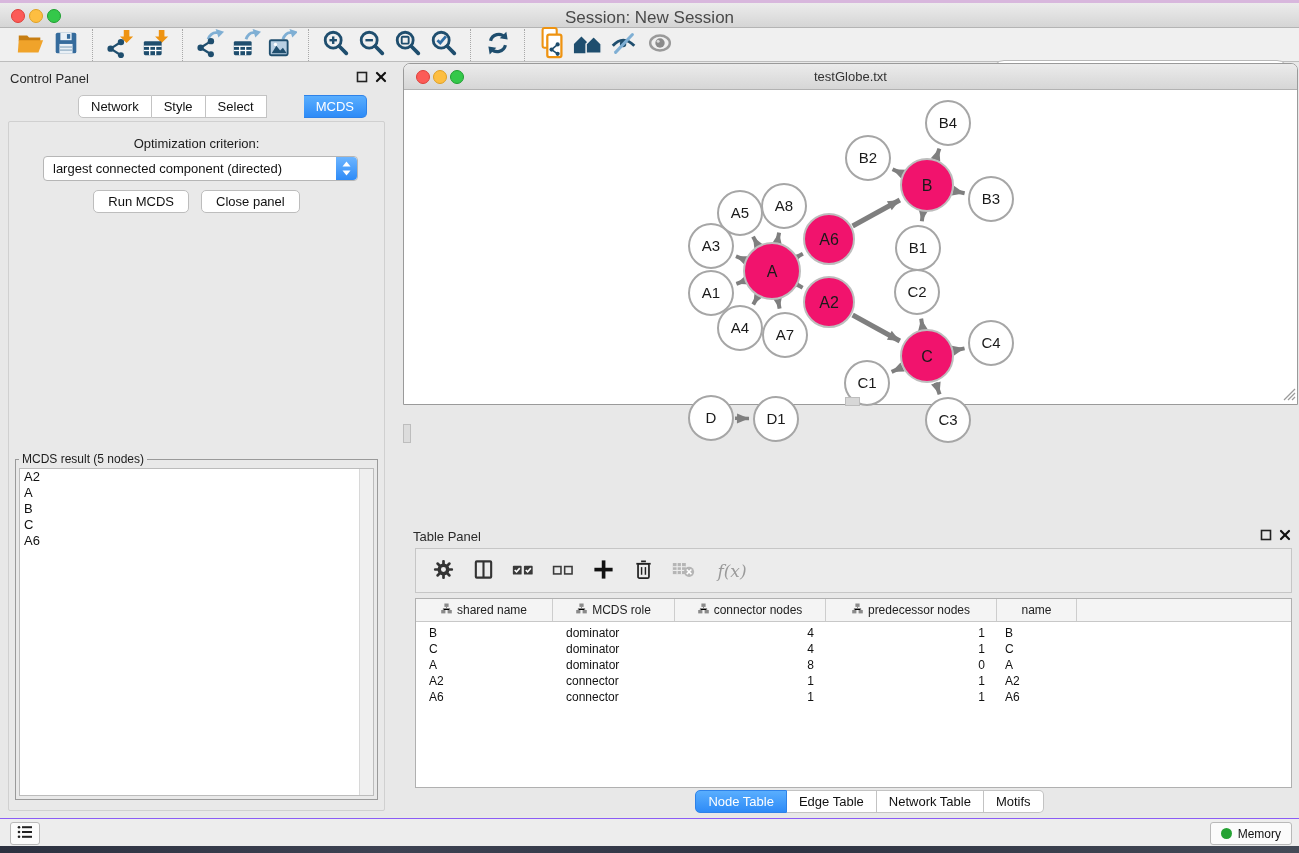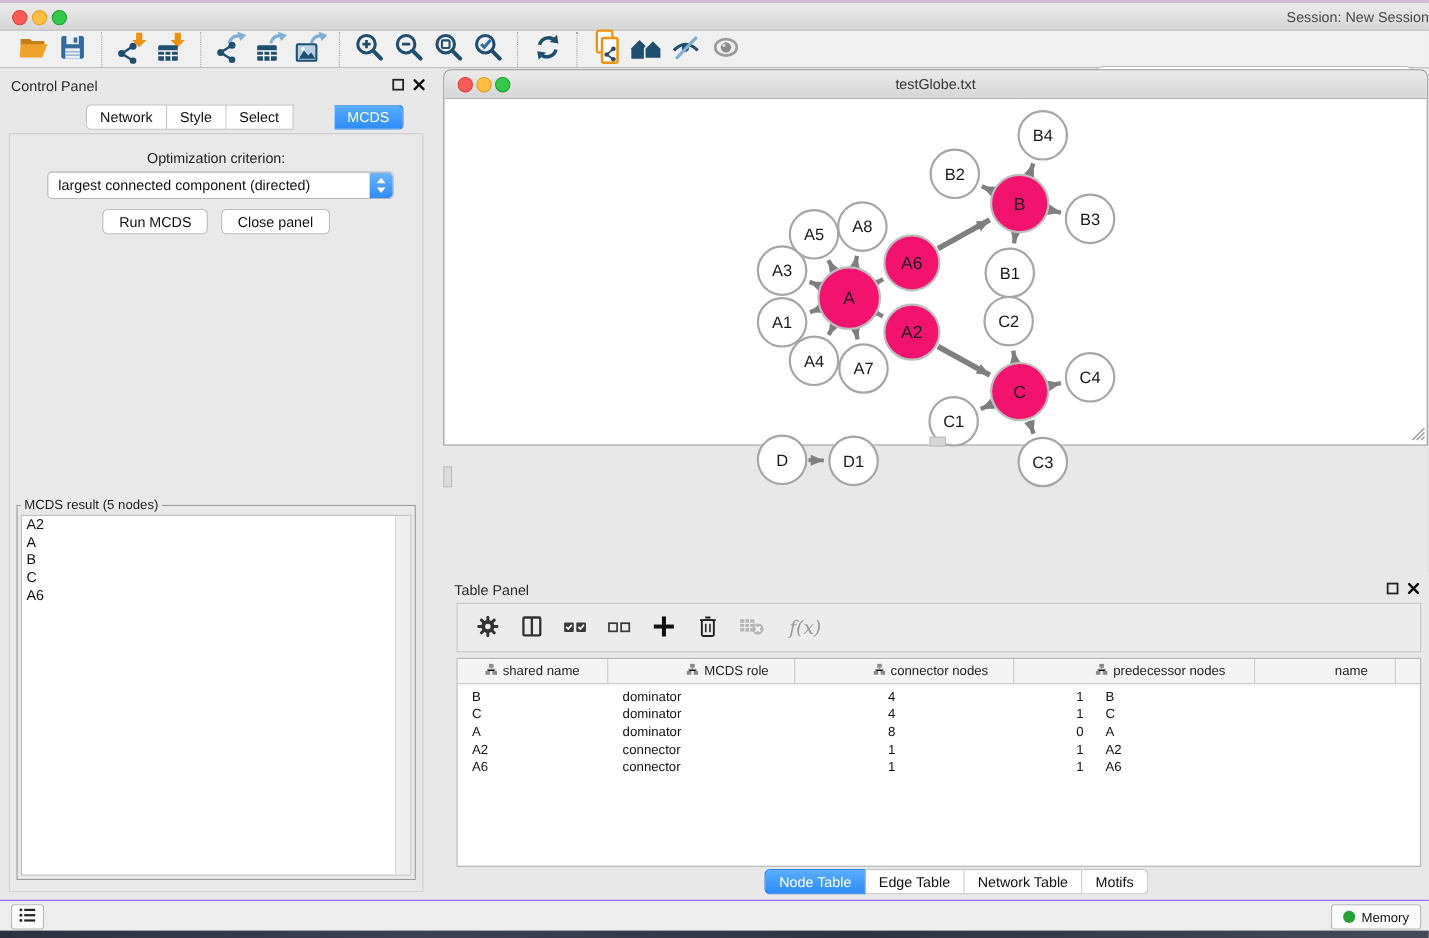--- a/index.html
+++ b/index.html
@@ -9,21 +9,21 @@
   .desktop-top{position:absolute;left:0;top:0;width:100%;height:3px;background:#d8b7dd;}
   .desktop-bottom{position:absolute;left:0;top:846px;width:100%;height:7px;
     background:linear-gradient(90deg,#2c3140,#3d4252 30%,#2e3342 60%,#444a57);}
   
   .titlebar{position:absolute;left:0;top:3px;width:100%;height:24px;
     background:linear-gradient(#ececec,#d5d5d5);border-bottom:1px solid #b4b4b4;}
   .tl{position:absolute;top:6px;width:12px;height:12px;border-radius:50%;}
   .tl.red{background:#fc5b57;border:1px solid #dd3f39;}
   .tl.yellow{background:#fdbe41;border:1px solid #dfa024;}
   .tl.green{background:#34c84a;border:1px solid #1f9f31;}
-  .app-title{position:absolute;left:0;right:0;top:5px;text-align:right;color:#4a4a4a;font-size:13px;}
+  .app-title{position:absolute;left:0;right:0;top:5px;text-align:center;color:#4a4a4a;font-size:17px;}
   
   .toolbar{position:absolute;left:0;top:28px;width:100%;height:34px;background:#f0f0f0;
     border-bottom:1px solid #bdbdbd;display:flex;align-items:center;padding-left:12px;box-sizing:border-box;}
   .tb-btn{width:36px;height:32px;display:flex;align-items:center;justify-content:center;flex:0 0 auto;}
   .tb-sep{width:1px;height:32px;border-left:1px dotted #a8a8a8;margin:0 8px;flex:0 0 auto;}
   .search-wrap{position:absolute;right:10px;top:32px;width:295px;height:23px;background:#fff;
     border:1px solid #b9b9b9;border-radius:12px;}
   .search-wrap input{position:absolute;left:28px;top:2px;width:255px;border:none;outline:none;
     font-family:"Liberation Sans",sans-serif;font-size:12px;background:transparent;}
   .search-wrap svg{position:absolute;left:7px;top:3px;}
@@ -66,21 +66,21 @@
   .grip-bottom{position:absolute;left:441px;bottom:-2px;width:13px;height:7px;background:#d7d7d7;border:1px solid #bdbdbd;}
   .resize-grip{position:absolute;right:1px;bottom:0;}
   
   .table-panel{position:absolute;left:403px;top:520px;width:896px;height:298px;background:#e8e8e8;}
   .tp-toolbar{position:absolute;left:12px;right:7px;top:28px;height:45px;background:#ececec;
     border:1px solid #c6c6c6;display:flex;align-items:center;gap:14px;padding-left:14px;box-sizing:border-box;}
   .tp-btn{display:flex;align-items:center;justify-content:center;width:26px;height:26px;}
   .fx-label{font-family:"DejaVu Serif",serif;font-style:italic;font-size:17px;color:#9a9a9a;}
   .tp-table{position:absolute;left:12px;right:7px;top:78px;height:188px;background:#fff;
     border:1px solid #b0b0b0;overflow:hidden;}
-  .thead{display:flex;height:22px;background:#f4f4f4;border-bottom:1px solid #c8c8c8;gap:48px;}
+  .thead{display:flex;height:22px;background:#f4f4f4;border-bottom:1px solid #c8c8c8;}
   .th{position:relative;display:flex;align-items:center;justify-content:center;gap:5px;
     border-right:1px solid #cdcdcd;font-size:12px;color:#222;box-sizing:border-box;}
   .trow{display:flex;height:16px;align-items:center;}
   .td{font-size:12px;color:#111;box-sizing:border-box;white-space:nowrap;}
   .w0{width:137px}.w1{width:122px}.w2{width:151px}.w3{width:171px}.w4{width:80px}
   .td.l{padding-left:13px;text-align:left}
   .td.r{text-align:right;padding-right:12px}
   .tp-tabs{position:absolute;left:0;width:100%;top:270px;display:flex;justify-content:center;text-align:right;}
   
   .statusbar{position:absolute;left:0;top:818px;width:100%;height:28px;background:#ededed;border-top:1px solid #8b5cf6;}

